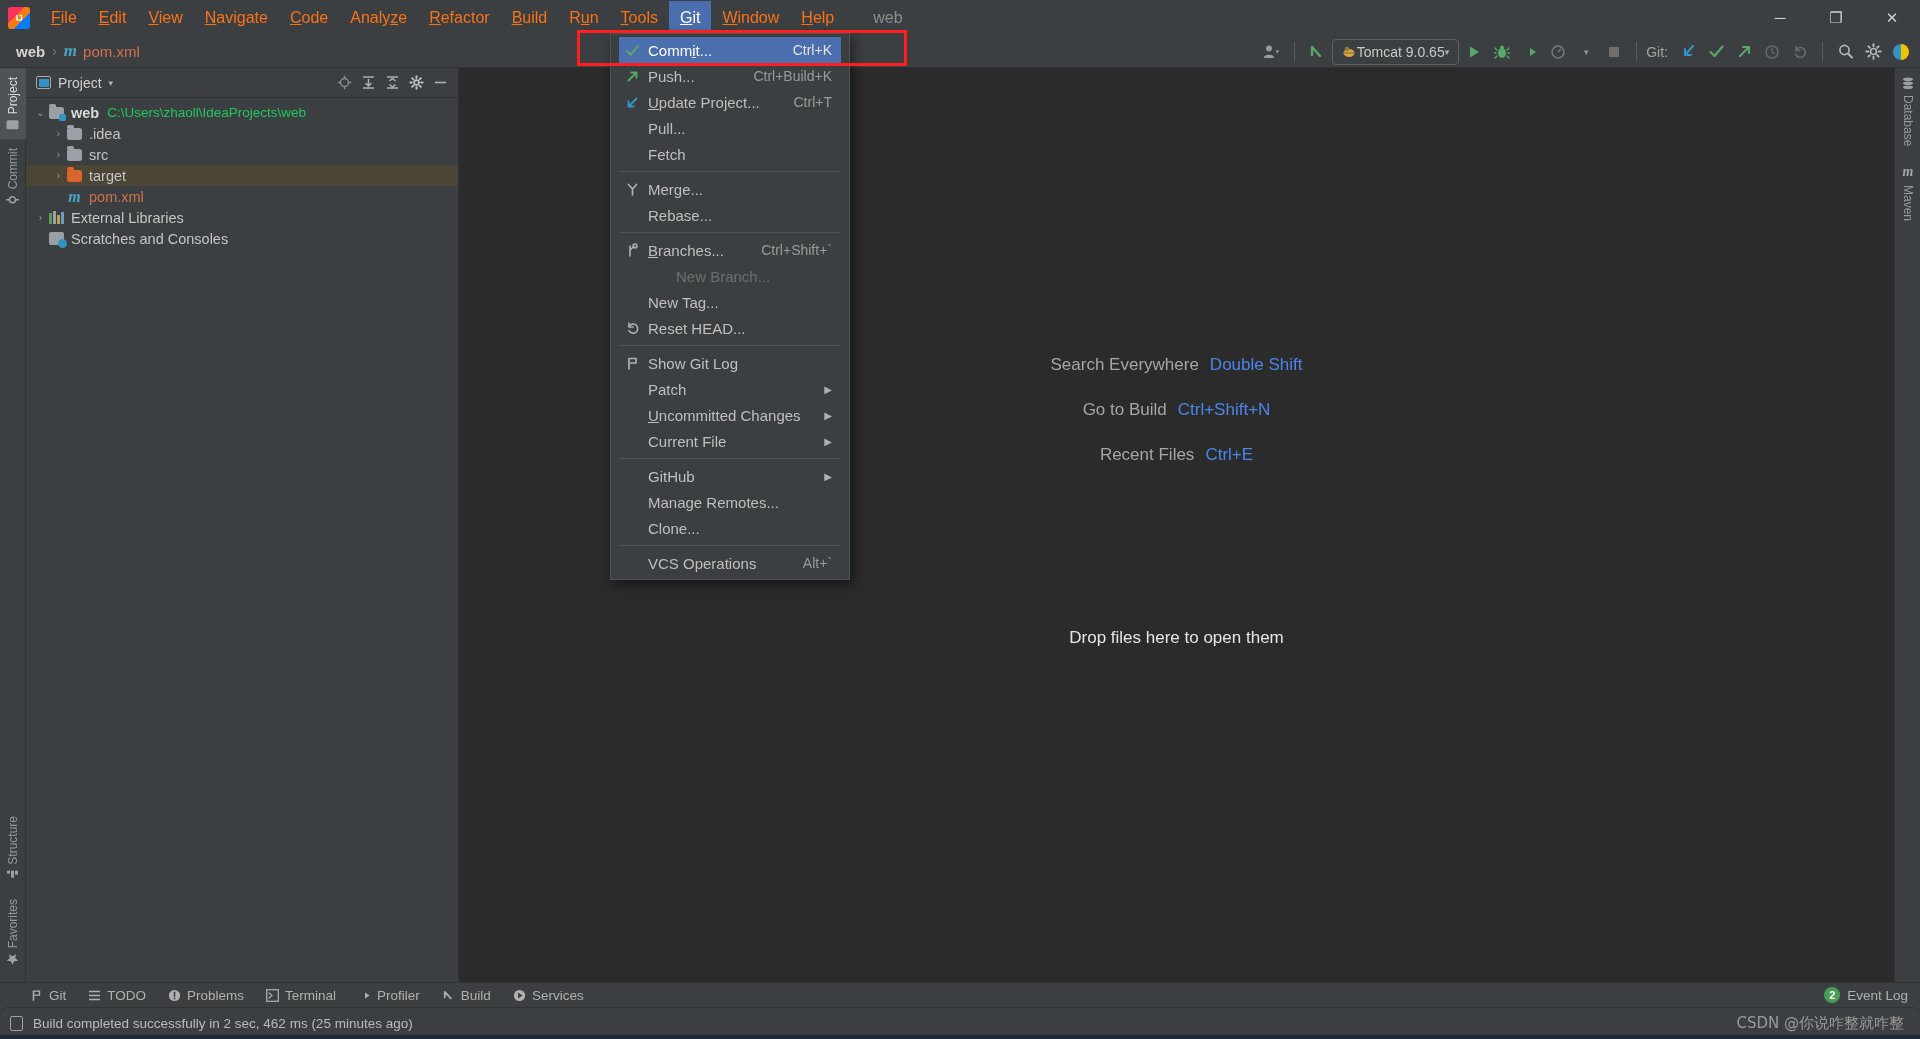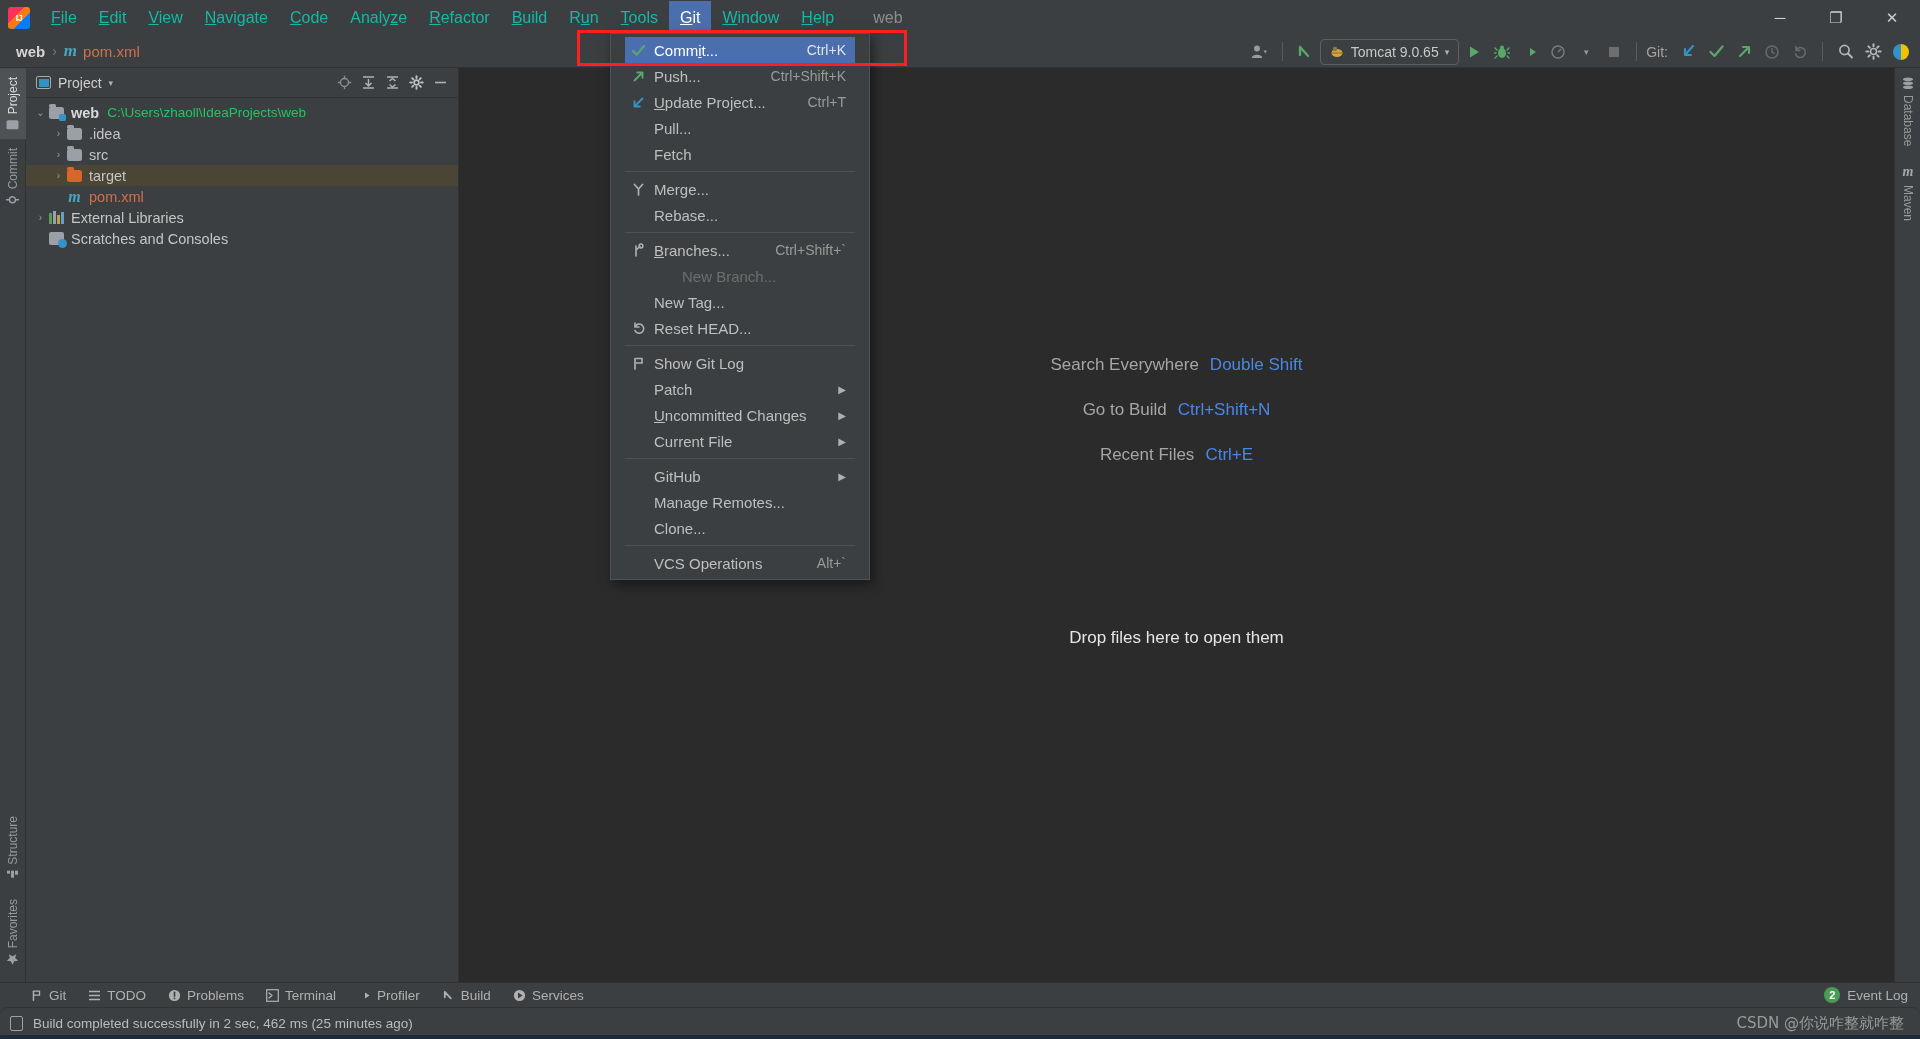--- a/index.html
+++ b/index.html
@@ -22,21 +22,21 @@
     width: 22px; height: 22px; margin-left: 8px; margin-right: 10px;
     border-radius: 3px; position: relative; flex: none;
     background: linear-gradient(135deg,#fe315d 0%,#fe315d 38%,#f97a12 38%,#f97a12 62%,#087cfa 62%,#087cfa 100%);
   }
   .ij-logo::after {
     content: "IJ"; position: absolute; left: 0; top: 0; right: 0; bottom: 0;
     color: #fff; font-size: 9px; font-weight: bold; line-height: 22px; text-align: center;
     letter-spacing: -0.5px;
   }
   .menu-item {
-    padding: 7px 11px; font-size: 16px; color: #14b8a6; cursor: default;
+    padding: 7px 11px; font-size: 16px; color: #f97316; cursor: default;
     white-space: nowrap; line-height: 19px;
   }
   .menu-item u { text-decoration: underline; }
   .menu-item.active { background: #4b6eaf; color: #ffffff; }
   .win-project-name {
     margin-left: 28px; font-size: 16px; color: #8d8d8d;
   }
   .win-controls {
     position: absolute; right: 0; top: 0; height: 35px; display: flex; align-items: center;
   }
@@ -61,21 +61,21 @@
   .toolbar-right {
     position: absolute; right: 6px; top: 0; height: 33px;
     display: flex; align-items: center; gap: 2px;
   }
   .tb-btn {
     height: 26px; min-width: 26px; display: flex; align-items: center; justify-content: center;
     color: #b4b4b4; font-size: 14px; padding: 0 3px;
   }
   .tb-sep { width: 1px; height: 19px; background: #5a5a5a; margin: 0 7px; }
   .runcfg {
-    display: flex; align-items: center; gap: 6px; height: 26px; padding: 0 9px;
+    display: flex; align-items: center; height: 26px; padding: 0 9px;
     border: 1px solid #5e6060; border-radius: 4px; font-size: 14px; color: #c8c8c8;
     background: #3c3f41;
   }
   .git-label { font-size: 14px; color: #a3a3a3; margin-right: 5px; }
 
   
   .vbar-left {
     position: absolute; left: 0; top: 68px; width: 26px; bottom: 57px;
     background: #3c3f41; border-right: 1px solid #323232;
   }
@@ -168,23 +168,23 @@
     font-size: 17px; color: #a6a6a6; margin-bottom: 25px; white-space: nowrap;
   }
   .hint-key { color: #4a86e8; font-size: 17px; }
   .drop-hint {
     position: absolute; left: 0; right: 0; top: 560px; text-align: center;
     font-size: 17px; color: #e5e5e5;
   }
 
   
   .gitmenu {
-    position: absolute; left: 610px; top: 33px; width: 260px;
+    position: absolute; left: 610px; top: 33px; width: 240px;
     background: #3c3f41; border: 1px solid #4f5152;
-    box-shadow: 3px 4px 11px rgba(0,0,0,0.5); z-index: 50; padding: 3px 14px;
+    box-shadow: 3px 4px 11px rgba(0,0,0,0.5); z-index: 50; padding: 3px 8px;
   }
   .gmi {
     display: flex; align-items: center; height: 26px; padding: 0 9px 0 6px;
     font-size: 15px; color: #bfbfbf; position: relative; white-space: nowrap;
   }
   .gmi.highlighted { background: #4b6eaf; color: #ffffff; }
   .gmi.disabled { color: #6e6e6e; margin-left: 28px; }
   .gmi .gicon { width: 23px; text-align: center; font-size: 14px; flex: none; }
   .gmi .glabel { flex: 1; }
   .gmi .gkey { color: #9a9a9a; font-size: 14px; margin-left: 22px; }
@@ -569,21 +569,21 @@
       <span class="glabel">Comm<u>i</u>t...</span>
       <span class="gkey">Ctrl+K</span>
     </div>
     <div class="gmi">
       <span class="gicon">
         <svg width="15" height="15" viewBox="0 0 15 15">
             <path d="M3.5 11.5 L11.5 3.5 M11.5 3.5 L11.5 8.8 M11.5 3.5 L6.2 3.5" stroke="#59a869" stroke-width="1.9" fill="none" stroke-linecap="round" stroke-linejoin="round"></path>
           </svg>
       </span>
       <span class="glabel">Push...</span>
-      <span class="gkey">Ctrl+Shift+K</span>
+      <span class="gkey">Ctrl+Build+K</span>
     </div>
     <div class="gmi">
       <span class="gicon">
         <svg width="15" height="15" viewBox="0 0 15 15">
             <path d="M11.5 3.5 L3.5 11.5 M3.5 11.5 L3.5 6.2 M3.5 11.5 L8.8 11.5" stroke="#3592c4" stroke-width="1.9" fill="none" stroke-linecap="round" stroke-linejoin="round"></path>
           </svg>
       </span>
       <span class="glabel"><u>U</u>pdate Project...</span>
       <span class="gkey">Ctrl+T</span>
     </div>

